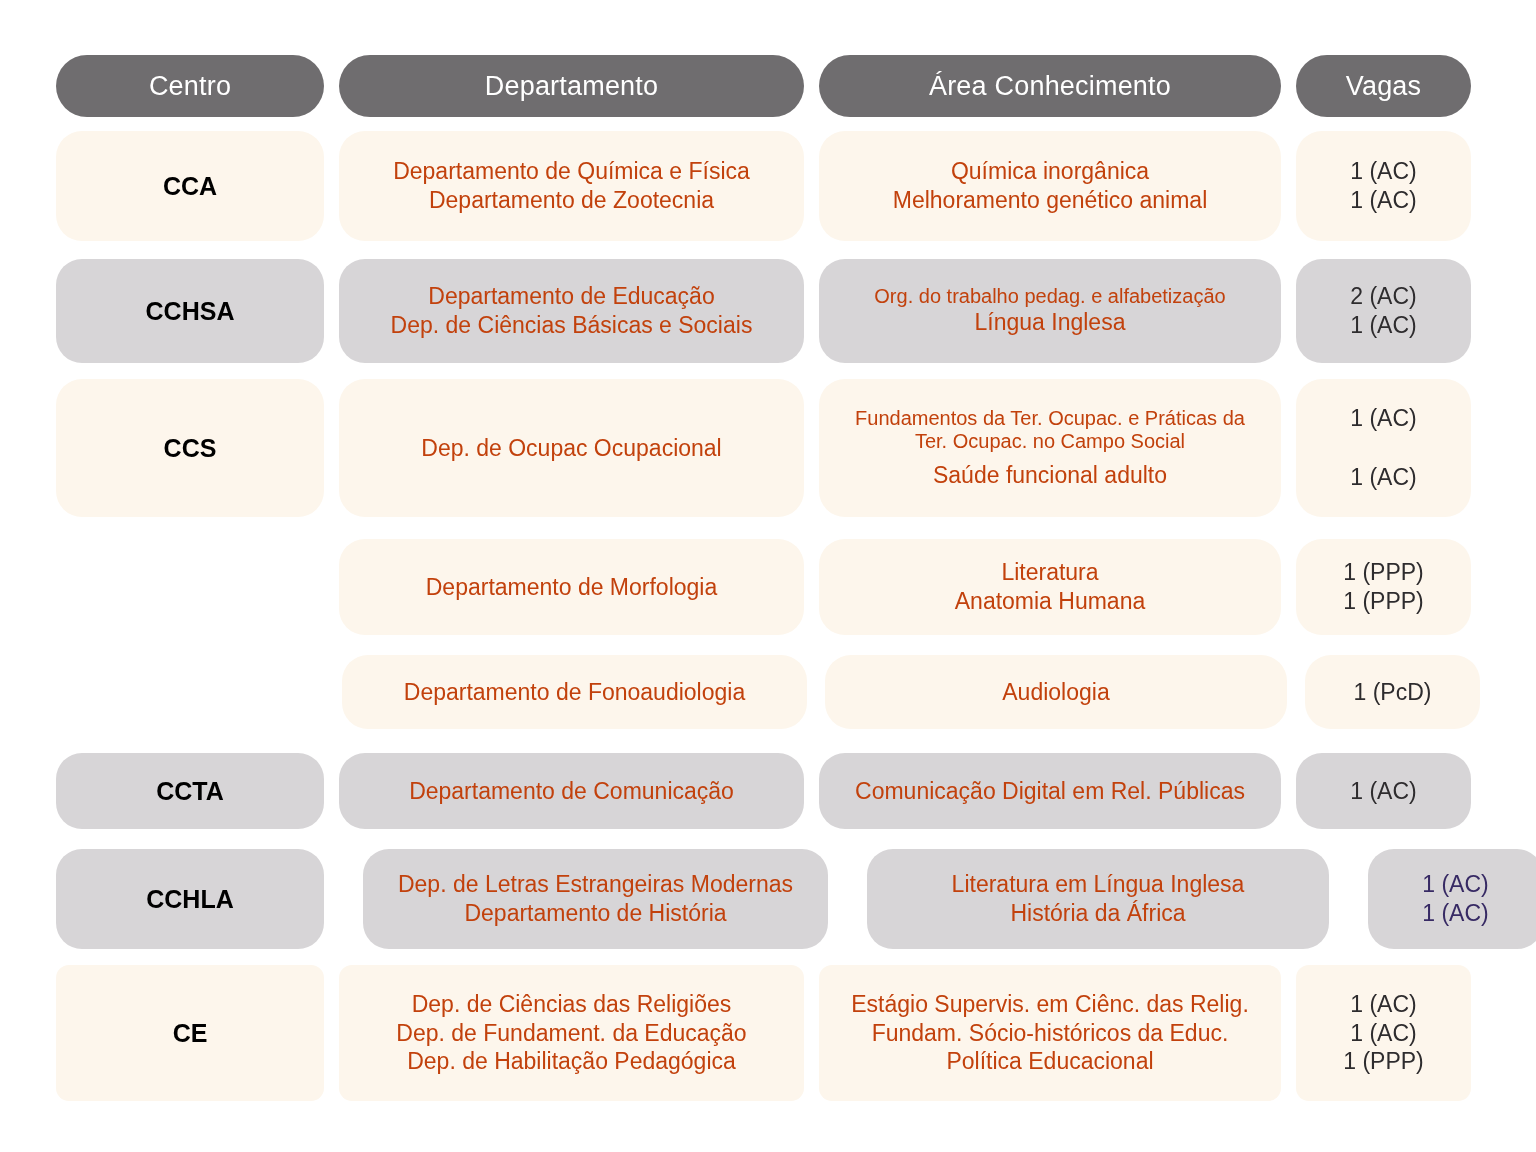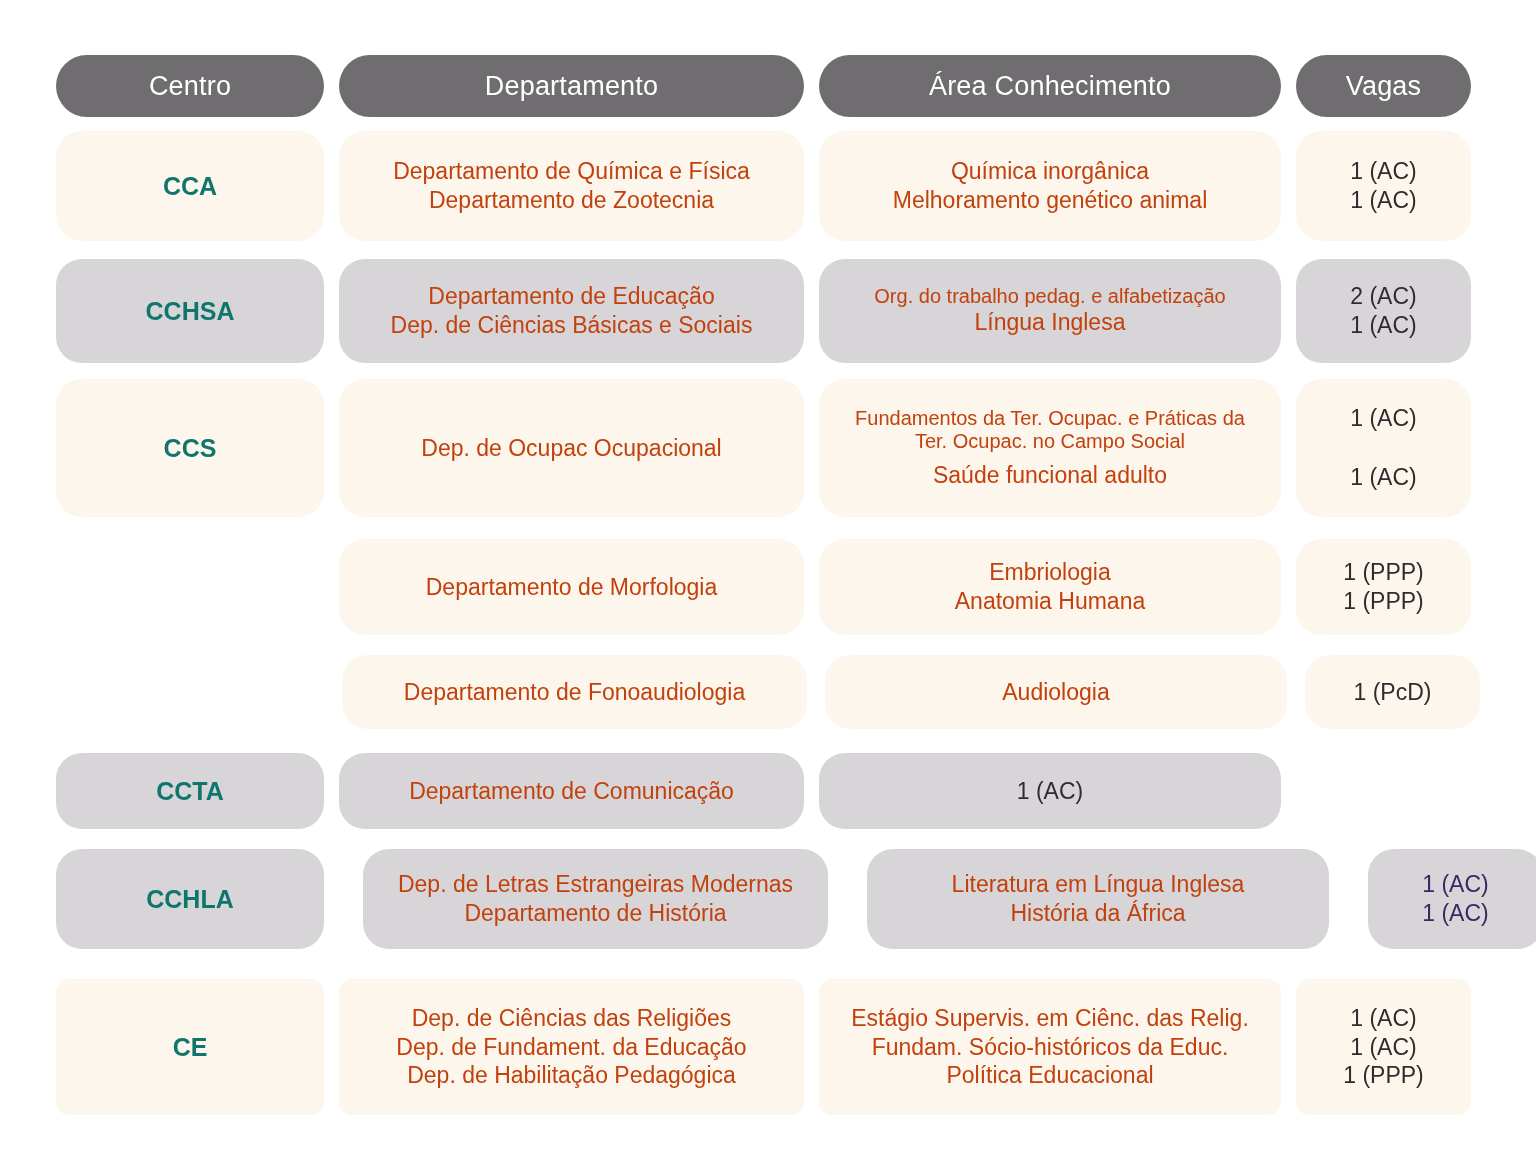--- a/index.html
+++ b/index.html
@@ -53,21 +53,21 @@
     box-sizing: border-box;
     color: #372a64;
   }
   .row--cream .cell { background: #fdf6ec; }
   .row--gray  .cell { background: #d7d5d7; }
   .cell--empty { background: transparent !important; }
 
   .centro-label {
     font-size: 25px;
     font-weight: bold;
-    color: #0f766e;
+    color: #000000;
   }
   .text-line {
     font-size: 23px;
     line-height: 1.25;
     color: #c2410c;
   }
   .text-line--small {
     font-size: 20px;
     line-height: 1.15;
     max-width: 424px;
@@ -88,21 +88,21 @@
   .row:nth-of-type(3) { margin-bottom: 16px; }
   .row:nth-of-type(3) .cell { min-height: 104px; }
   .row:nth-of-type(4) { margin-bottom: 22px; }
   .row:nth-of-type(4) .cell { min-height: 138px; }
   .row:nth-of-type(5) { margin-bottom: 20px; }
   .row:nth-of-type(5) .cell { min-height: 96px; }
   .row:nth-of-type(6) { margin-bottom: 24px; gap: 18px; }
   .row:nth-of-type(6) .cell { min-height: 74px; }
   .row:nth-of-type(7) { margin-bottom: 20px; }
   .row:nth-of-type(7) .cell { min-height: 76px; }
-  .row:nth-of-type(8) { margin-bottom: 30px; gap: 39px; }
+  .row:nth-of-type(8) { margin-bottom: 16px; gap: 39px; }
   .row:nth-of-type(8) .cell { min-height: 100px; }
   .row:nth-of-type(9) { margin-bottom: 0; }
   .row:nth-of-type(9) .cell { min-height: 136px; border-radius: 13px; }
 </style>
 </head>
 <body>
 
 <div class="canvas">
   <div class="table">
 
@@ -165,21 +165,21 @@
         <div class="vagas-line">1 (AC)</div>
       </div>
     </div>
 
     <div class="grid-row row row--cream">
       <div class="cell cell--empty"></div>
       <div class="cell">
         <div class="text-line">Departamento de Morfologia</div>
       </div>
       <div class="cell">
-        <div class="text-line">Embriologia</div>
+        <div class="text-line">Literatura</div>
         <div class="text-line">Anatomia Humana</div>
       </div>
       <div class="cell">
         <div class="vagas-line">1 (PPP)</div>
         <div class="vagas-line">1 (PPP)</div>
       </div>
     </div>
 
     <div class="grid-row row row--cream">
       <div class="cell cell--empty"></div>
@@ -193,20 +193,23 @@
         <div class="vagas-line">1 (PcD)</div>
       </div>
     </div>
 
     <div class="grid-row row row--gray">
       <div class="cell">
         <div class="centro-label">CCTA</div>
       </div>
       <div class="cell">
         <div class="text-line">Departamento de Comunicação</div>
+      </div>
+      <div class="cell">
+        <div class="text-line">Comunicação Digital em Rel. Públicas</div>
       </div>
       <div class="cell">
         <div class="vagas-line">1 (AC)</div>
       </div>
     </div>
 
     <div class="grid-row row row--gray">
       <div class="cell">
         <div class="centro-label">CCHLA</div>
       </div>

